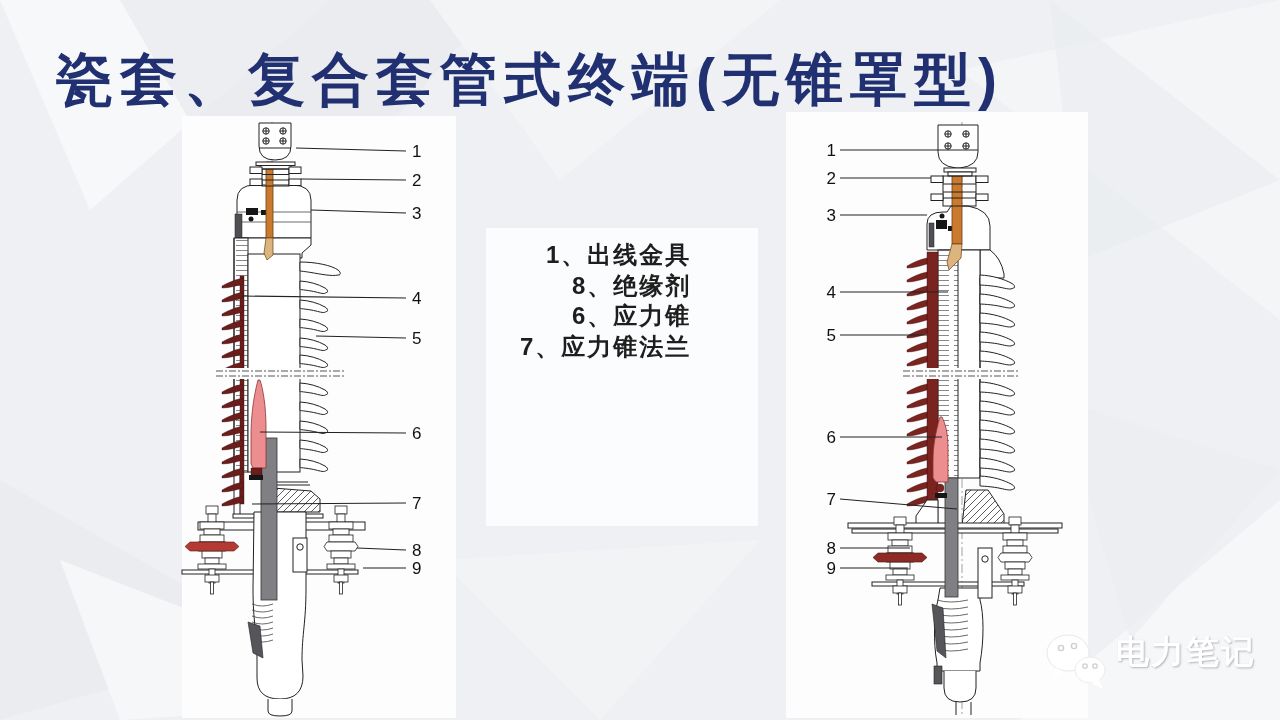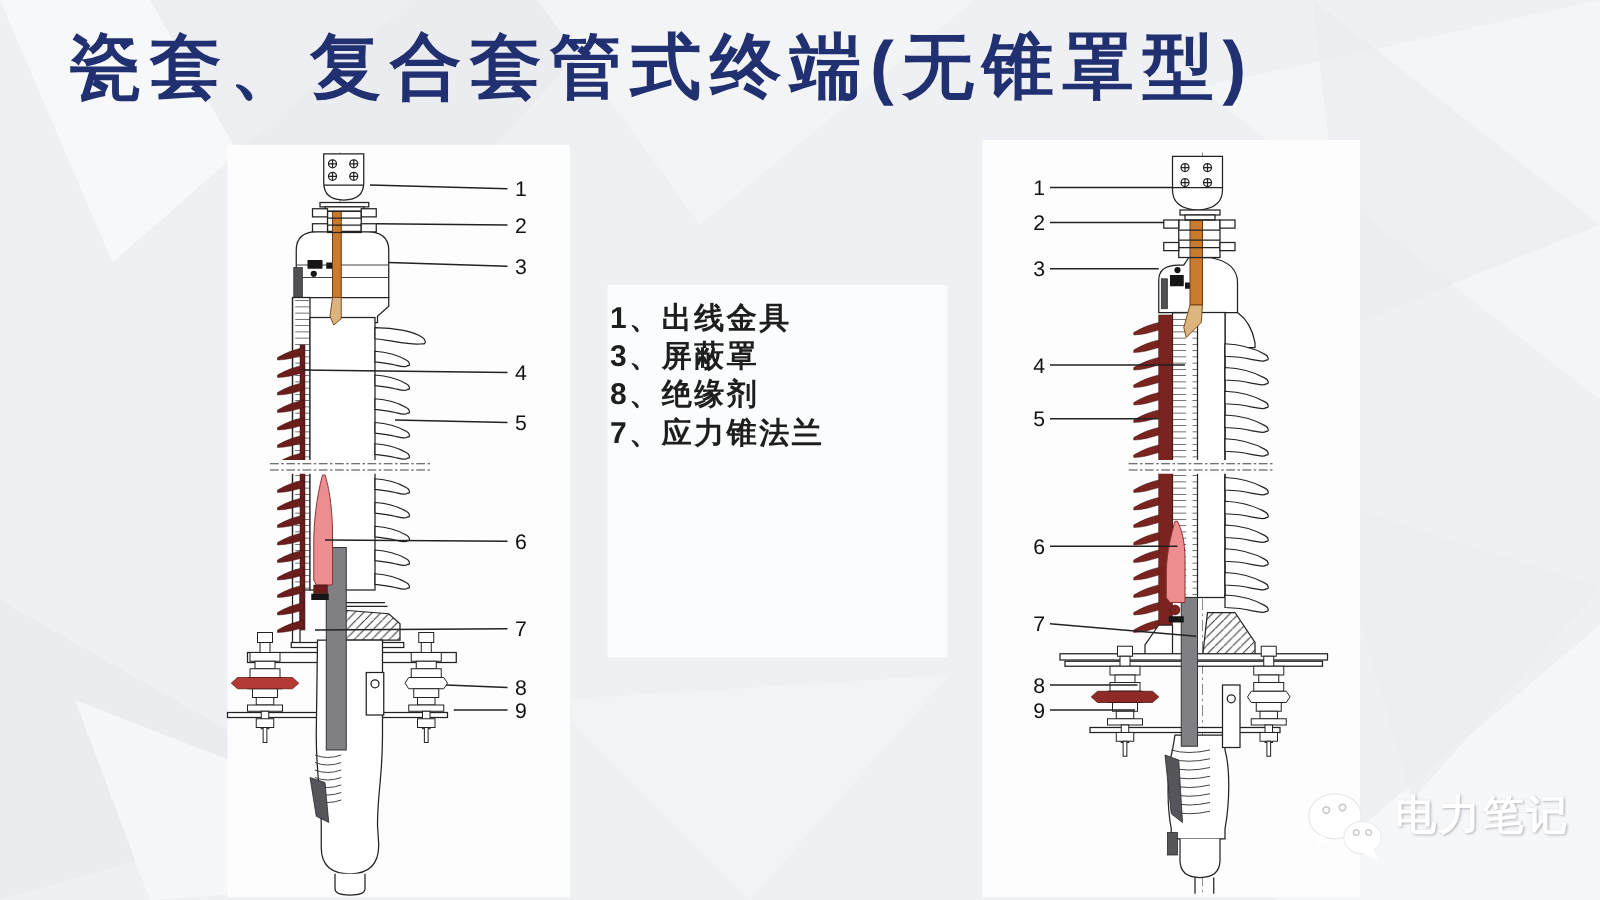--- a/index.html
+++ b/index.html
@@ -7,25 +7,25 @@
     width:1280px;height:720px;position:relative;overflow:hidden;
     background:var(--page-bg,#eef0f3);
     font-family:"Liberation Sans",sans-serif;
   }
   .bgsvg{position:absolute;left:0;top:0;}
   .panel{position:absolute;background:var(--panel-white,#fdfdfe);}
   #panel-left{left:182px;top:116px;width:274px;height:602px;}
   #panel-right{left:786px;top:112px;width:302px;height:606px;}
   #panel-legend{left:486px;top:228px;width:272px;height:298px;background:#fbfcfd;}
   .page-title{
-    position:absolute;left:56px;top:16px;width:1100px;
+    position:absolute;left:56px;top:42px;width:1100px;
     font-size:57px;font-weight:800;letter-spacing:7px;
     color:var(--title-navy,#203070);white-space:nowrap;
   }
-  .legend{position:absolute;left:488px;top:240px;color:var(--ink,#1e1e1e);}
+  .legend{position:absolute;left:520px;top:240px;color:var(--ink,#1e1e1e);text-align:right;}
   .legend-row{height:30.7px;line-height:30.7px;font-size:24px;font-weight:700;
     letter-spacing:2px;white-space:nowrap;}
   .diagram{position:absolute;}
   #diagram-left{left:180px;top:118px;}
   #diagram-right{left:790px;top:118px;}
   .watermark{position:absolute;left:1044px;top:630px;display:flex;align-items:flex-start;gap:8px;}
   .watermark-text{
     font-size:33px;font-weight:700;color:var(--watermark-white,#fff);
     letter-spacing:2px;text-shadow:1px 1px 2px rgba(100,100,110,.45);
   }
@@ -207,22 +207,22 @@
   <text class="num" x="232" y="186">4</text>
   <text class="num" x="232" y="226">5</text>
   <text class="num" x="232" y="321">6</text>
   <text class="num" x="232" y="391">7</text>
   <text class="num" x="232" y="438">8</text>
   <text class="num" x="232" y="456">9</text>
 </svg>
 
 <div class="legend">
   <div class="legend-row"><span>1、出线金具</span></div>
-  <div class="legend-row"><span>3、屏蔽罩</span></div>
   <div class="legend-row"><span>8、绝缘剂</span></div>
+  <div class="legend-row"><span>6、应力锥</span></div>
   <div class="legend-row"><span>7、应力锥法兰</span></div>
 </div>
 
 <svg id="diagram-right" class="diagram" width="300" height="600" viewBox="0 0 300 600">
   <path class="cl" d="M172,4 V596"></path>
 
   <path class="ln" d="M137,132 V106 Q137,94 153,94 L157,94 L161,88 H178 Q200,92 200,108 V132 Z"></path>
   <path class="ln" d="M190,132 H200 Q211,140 214,156 L214,160 H190 Z"></path>
   <rect class="dark" x="139" y="105" width="5" height="24"></rect>
   <rect class="black" x="146" y="102" width="11" height="9"></rect>

